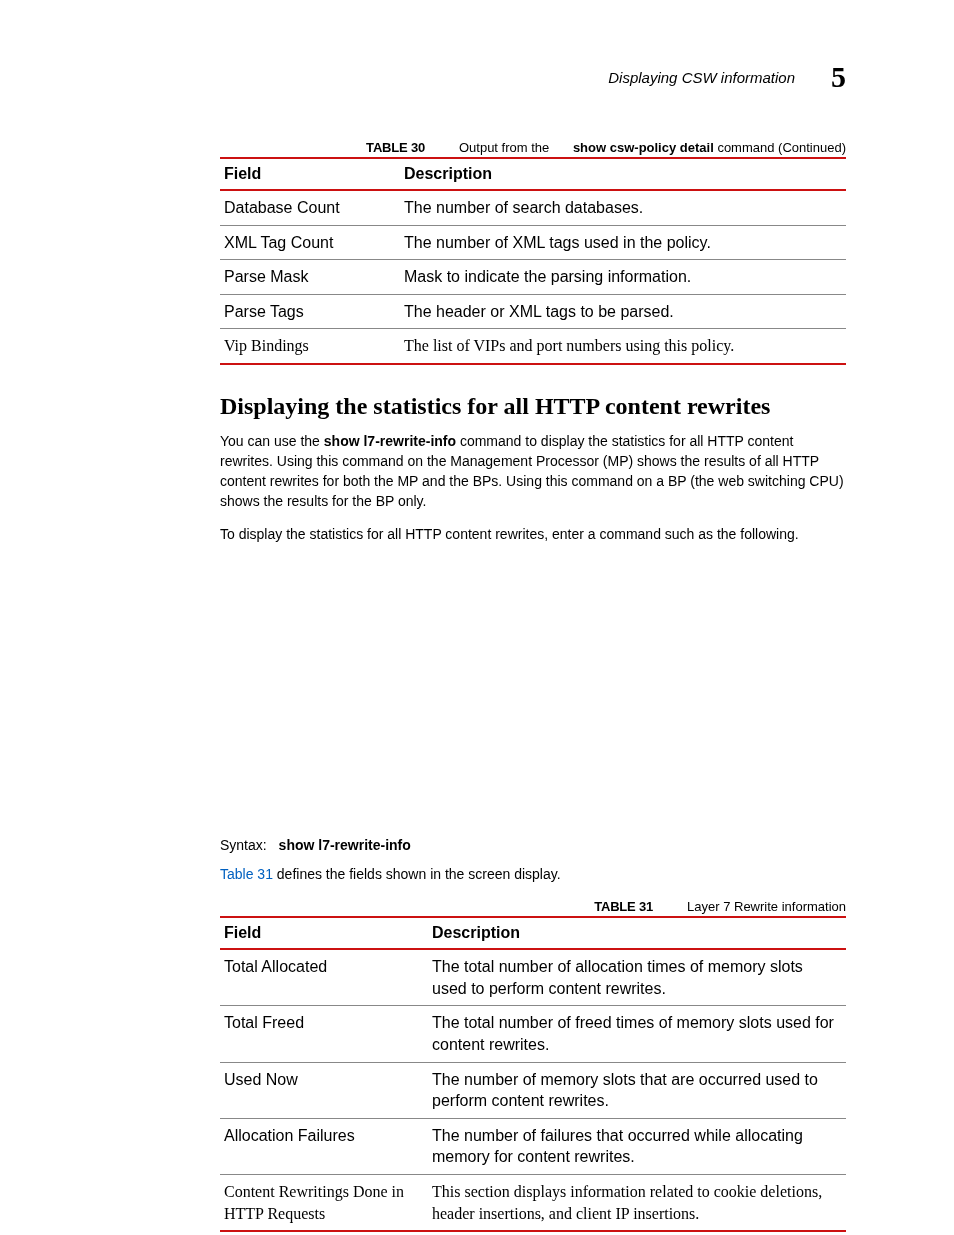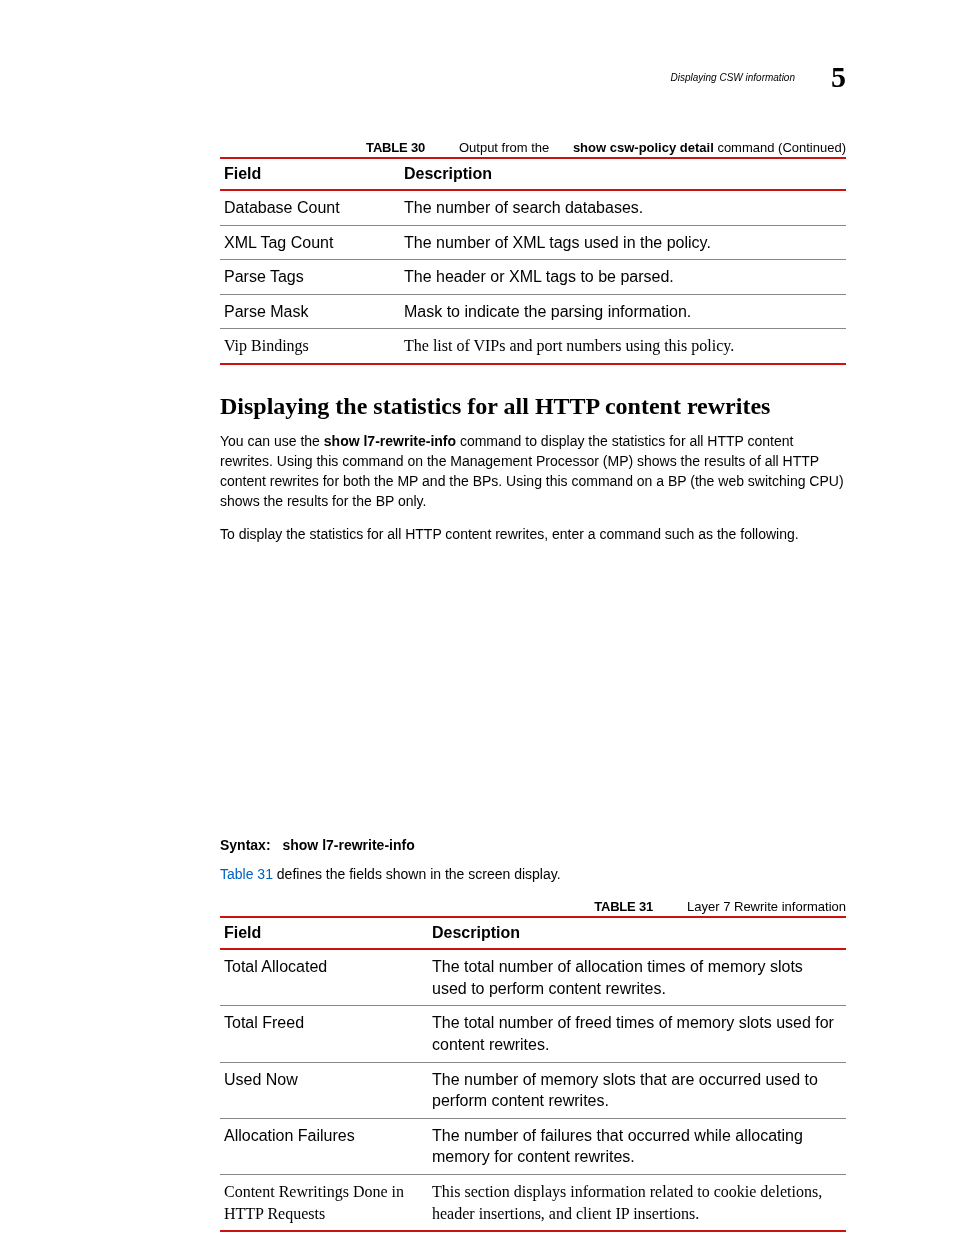--- a/index.html
+++ b/index.html
@@ -1,21 +1,21 @@
 <!DOCTYPE html>
 <html><head>
 <meta charset="utf-8">
 <style>
   html,body { margin:0; padding:0; background:#fff; }
   body { width:954px; height:1235px; font-family:Arial,Helvetica,sans-serif; color:#000; position:relative; }
   .page { padding:60px 108px 0 220px; }
 
   
   .runhead { display:flex; justify-content:flex-end; align-items:center; gap:36px; margin-bottom:46px; }
-  .runhead .label { font-size:10px; font-style:italic; color:#000; }
+  .runhead .label { font-size:15px; font-style:italic; color:#000; }
   .runhead .num { font-family:"Times New Roman",Times,serif; font-size:30px; font-weight:700; font-style:normal; }
 
   
   .tbl-cap { display:flex; align-items:baseline; gap:34px; font-size:13px; margin-bottom:2px;justify-content:flex-end; }
   .tbl-cap .tnum { font-family:"Arial Narrow",Arial,sans-serif; font-weight:700; font-stretch:condensed; letter-spacing:-0.2px; }
   .tbl-cap .ttitle { font-family:"Arial Narrow",Arial,sans-serif; font-stretch:condensed; }
   .tbl-cap .ttitle .b { font-weight:700;margin-left:20px; }
 
   
   table.doc { border-collapse:collapse; width:100%; font-size:16px; }
@@ -29,21 +29,21 @@
 
   
   h2.sect { font-family:"Times New Roman",Times,serif; font-size:24px; font-weight:700; letter-spacing:0; margin:28px 0 10px; font-stretch:semi-condensed; }
 
   
   p.body { font-size:14px; line-height:1.42; margin:12px 0 14px; }
   p.body .b { font-weight:700; }
 
   
   p.syntax { font-size:14px; margin:0 0 10px; }
-  p.syntax .lbl { font-weight:700; margin-right:8px; }
+  p.syntax .lbl { font-weight:400; margin-right:8px; }
   p.syntax .cmd { font-weight:700; }
 
   .link { color:#0060c0; }
 
   .gap-big { height:278px; }
 </style>
 </head>
 <body>
 
 <div class="page">
@@ -69,26 +69,26 @@
     <tbody>
       <tr>
           <td>Database Count</td>
           <td>The number of search databases.</td>
         </tr>
       <tr>
           <td>XML Tag Count</td>
           <td>The number of XML tags used in the policy.</td>
         </tr>
       <tr>
+          <td>Parse Mask</td>
+          <td>Mask to indicate the parsing information.</td>
+        </tr>
+      <tr>
           <td>Parse Tags</td>
           <td>The header or XML tags to be parsed.</td>
-        </tr>
-      <tr>
-          <td>Parse Mask</td>
-          <td>Mask to indicate the parsing information.</td>
         </tr>
       <tr>
           <td>Vip Bindings</td>
           <td>The list of VIPs and port numbers using this policy.</td>
         </tr>
     </tbody>
   </table>
 
   <h2 class="sect">Displaying the statistics for all HTTP content rewrites</h2>
 

